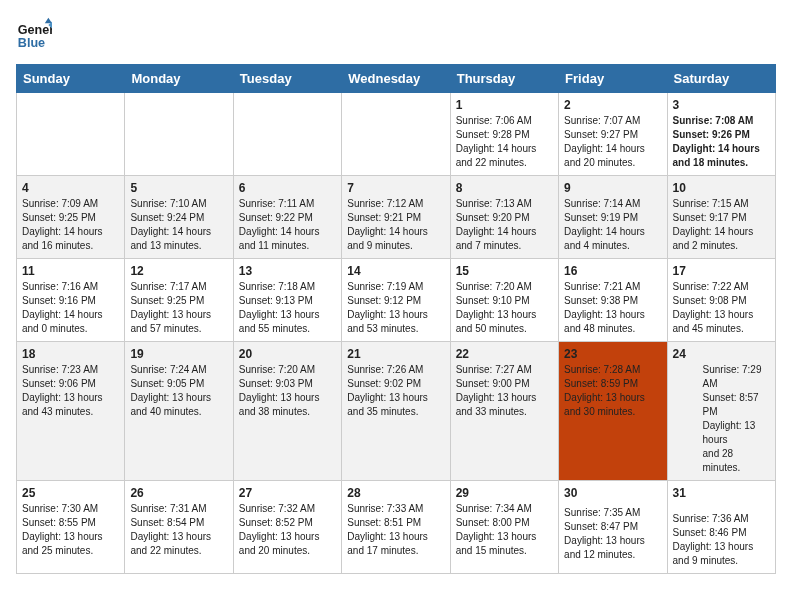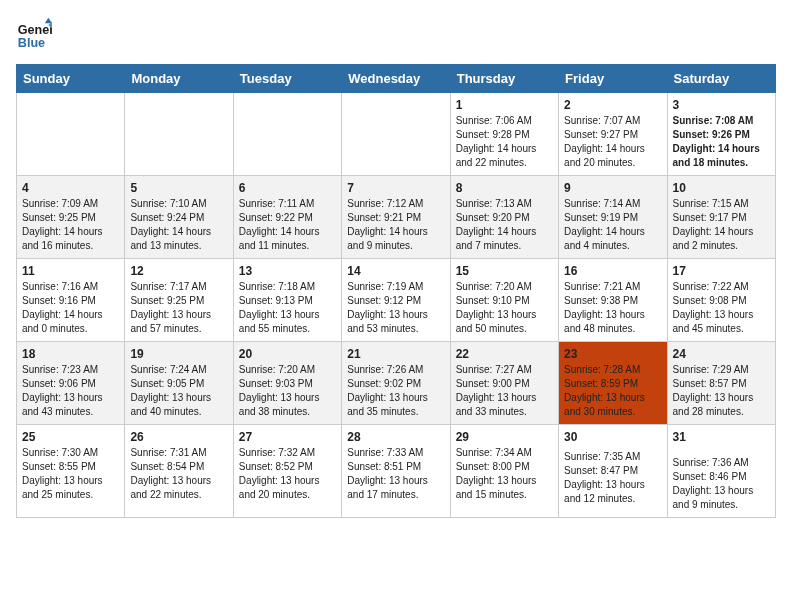--- a/index.html
+++ b/index.html
@@ -283,21 +283,21 @@
         </td>
         <td style="background-color: #c2410c;">
           <span class="day-num">23</span>
           <div class="cell-info" style="white-space: pre-line;">Sunrise: 7:28 AM
 Sunset: 8:59 PM
 Daylight: 13 hours
 and 30 minutes.</div>
         </td>
         <td style="background-color: rgb(242, 242, 242);">
           <span class="day-num">24</span>
-          <div class="cell-info" style="white-space: pre-line;">Sunrise: 7:29 AM
+          <div class="cell-info" style="white-space: pre-line; margin-left: 30px;">Sunrise: 7:29 AM
 Sunset: 8:57 PM
 Daylight: 13 hours
 and 28 minutes.</div>
         </td>
       </tr>
       <tr>
         <td style="background-color: rgb(255, 255, 255);">
           <span class="day-num">25</span>
           <div class="cell-info" style="white-space: pre-line;">Sunrise: 7:30 AM
 Sunset: 8:55 PM

